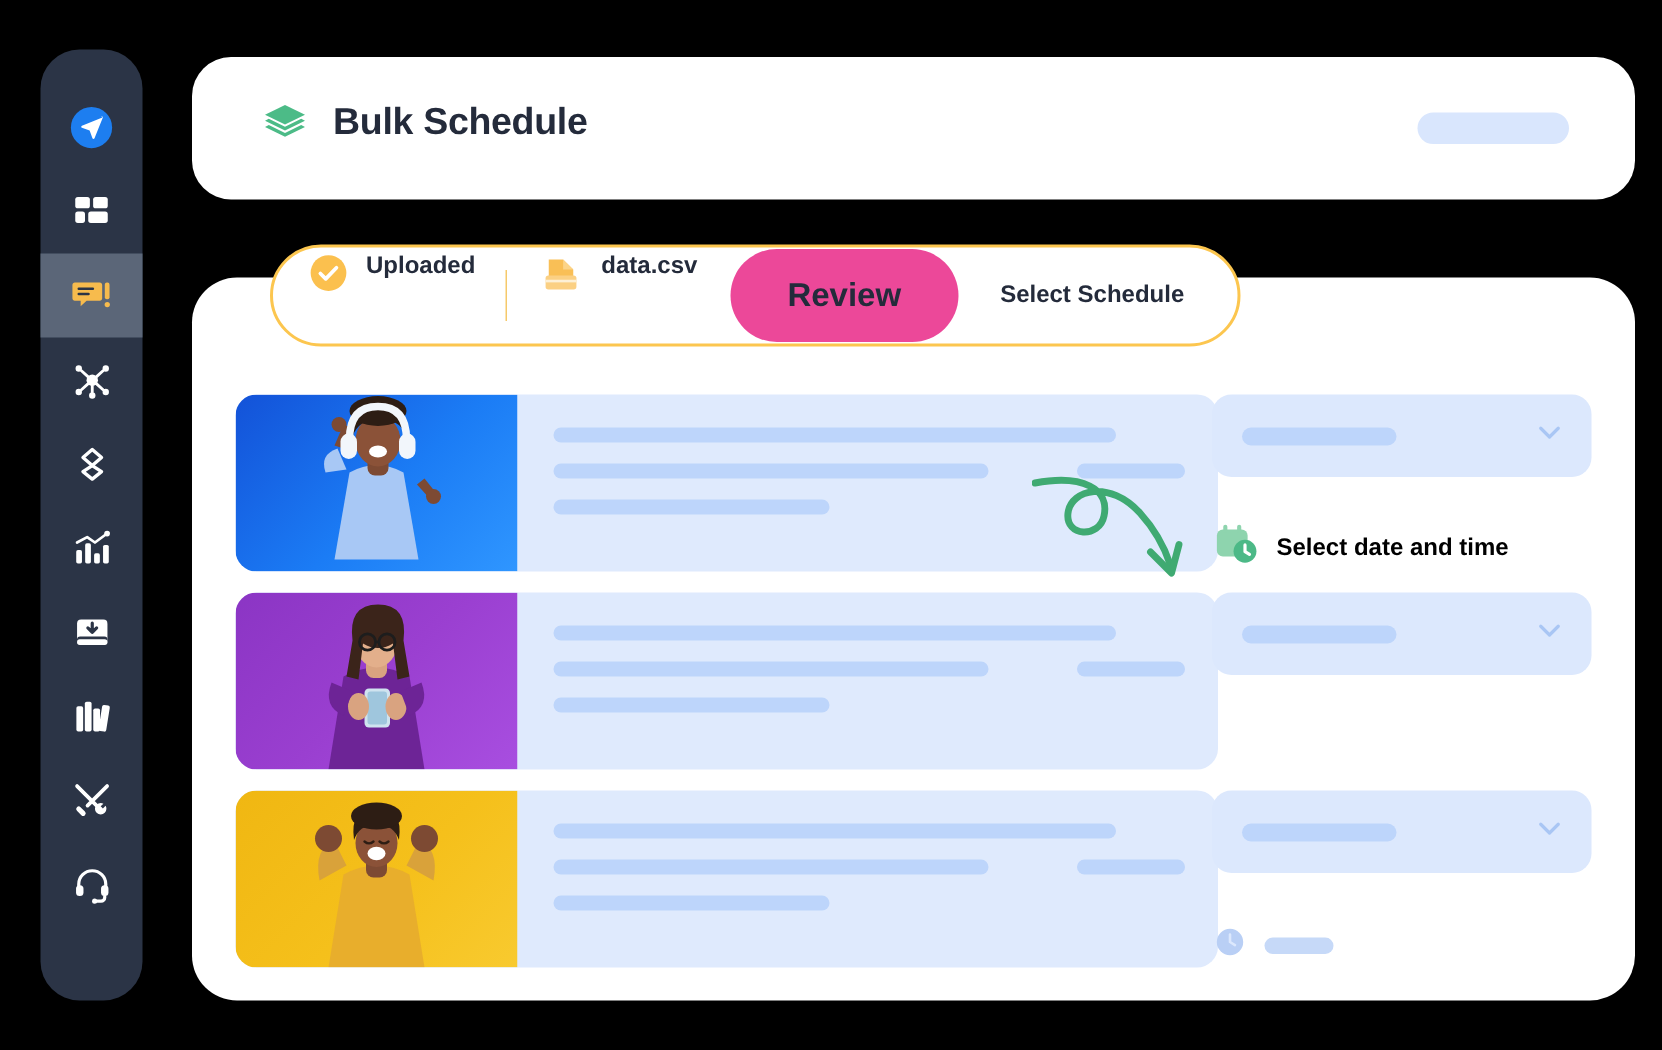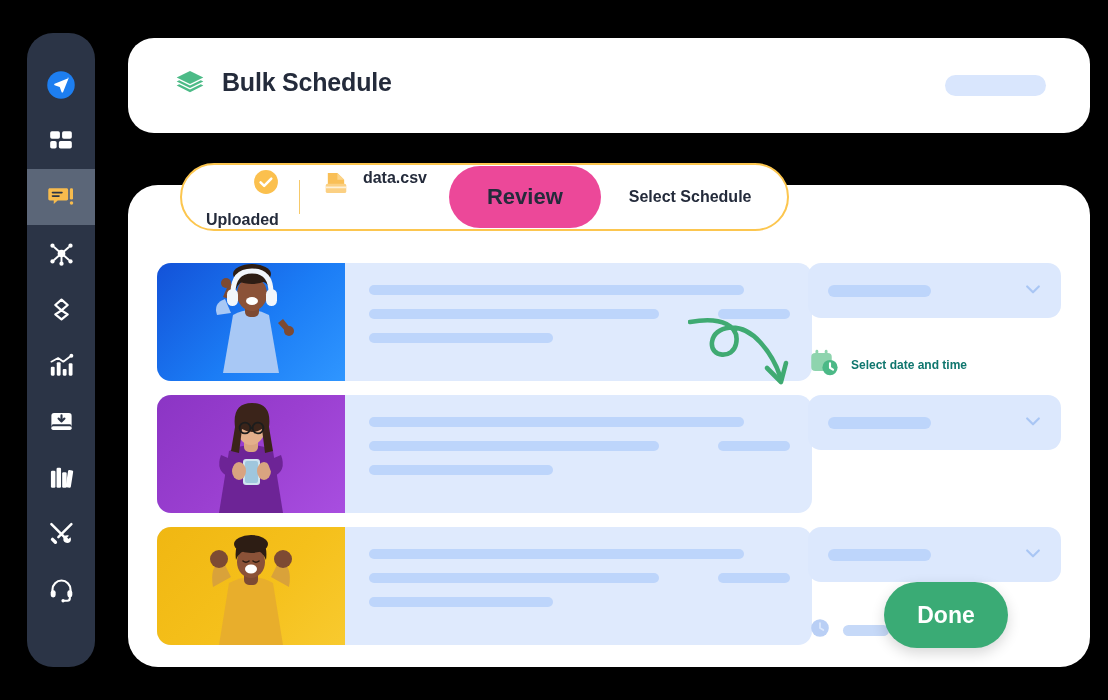--- a/index.html
+++ b/index.html
@@ -103,25 +103,24 @@
     background: #ffffff;
     border: 2px solid #fcc64f;
     border-radius: 34px;
     display: flex;
     align-items: center;
     padding: 0 6px 0 16px;
     z-index: 12;
   }
   .tab-uploaded {
     display: flex;
-    align-items: flex-end;
+    align-items: flex-start;
     gap: 12px;
     padding: 0 20px 0 8px;
     height: 56px;
-    flex-direction: column;
   }
   .tab-label {
     font-size: 16px;
     font-weight: bold;
     color: #242b3b;
     white-space: nowrap;
   }
   .tab-divider {
     width: 1px;
     height: 34px;
@@ -218,23 +217,23 @@
   .dt-label-row {
     position: absolute;
     left: 680px;
     top: 163px;
     display: flex;
     align-items: center;
     gap: 13px;
     z-index: 6;
   }
   .dt-label {
-    font-size: 12px;
+    font-size: 16px;
     font-weight: bold;
-    color: #0f766e;
+    color: #000000;
     white-space: nowrap;
   }
 
   
   .bottom-peek {
     position: absolute;
     left: 681px;
     top: 432px;
     display: flex;
     align-items: center;
@@ -673,15 +672,14 @@
   </div>
 
   <div class="arrow">
     <svg width="110" height="88" viewBox="0 0 110 88" fill="none">
       <path d="M2 10 C 34 4, 52 14, 48 32 C 45 47, 22 46, 24 30 C 26 14, 52 8, 72 30 C 82 41, 88 52, 92 64" stroke="#3faa72" stroke-width="4.6" stroke-linecap="round"></path>
       <path d="M79 56 L93 70 L98 51" fill="none" stroke="#3faa72" stroke-width="4.6" stroke-linecap="round" stroke-linejoin="round"></path>
     </svg>
   </div>
 
 
-  <button class="done-btn">Done</button>
 
 </div>
 
 </body></html>

